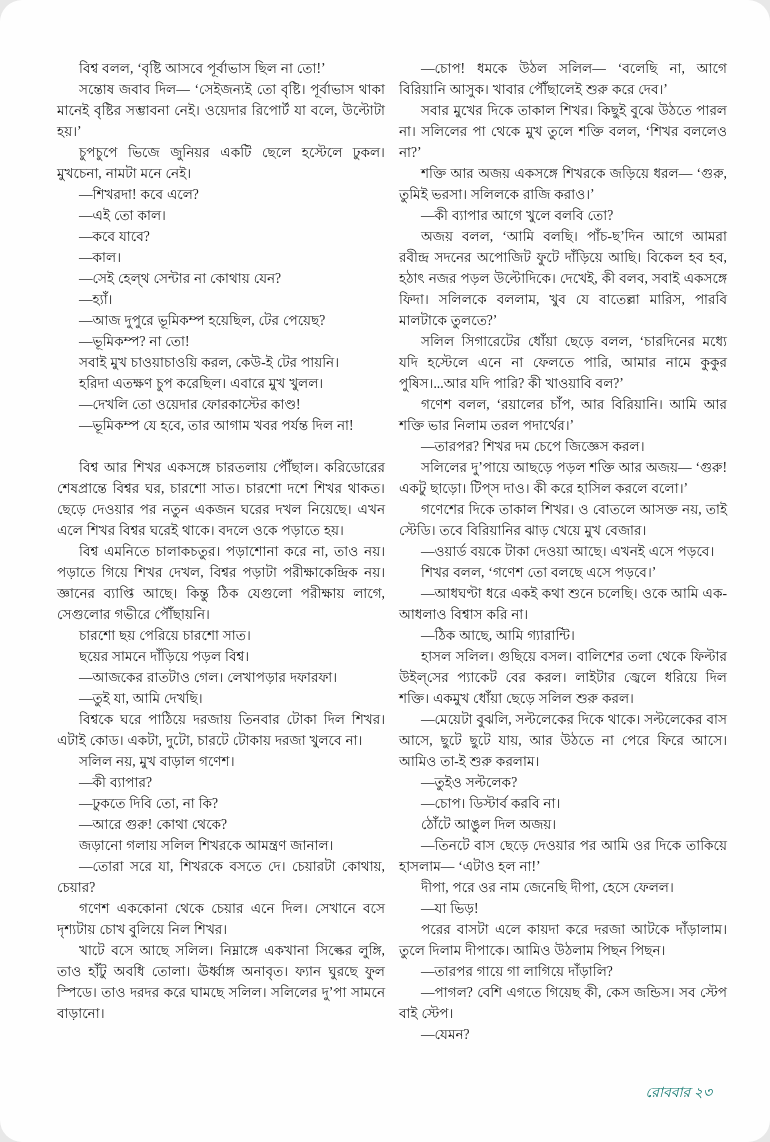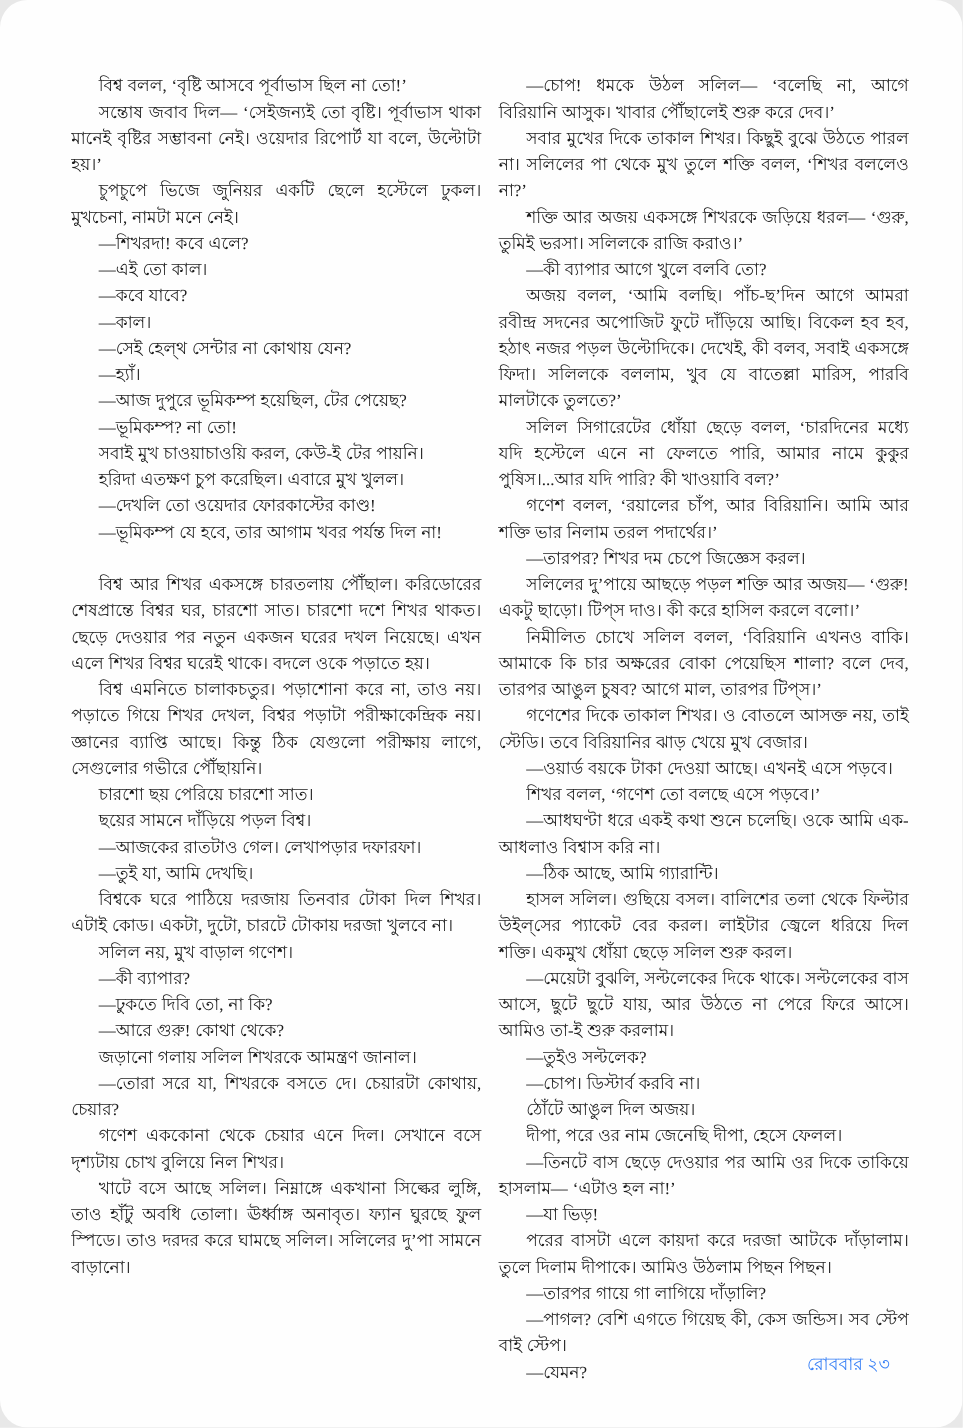--- a/index.html
+++ b/index.html
@@ -40,21 +40,22 @@
   }
   .para.gap {
     margin-top: 21px;
   }
   .page-footer {
     position: absolute;
     right: 58px;
     bottom: 40px;
     font-size: 14px;
     line-height: 18px;
-    color: #3b82f6;
+    color: #0f766e;
+    font-style: italic;
   }
 </style>
 </head>
 <body>
 
 <div class="page">
   <div class="columns">
     <div class="column" id="col-left">
         <p class="para">বিশ্ব বলল, ‘বৃষ্টি আসবে পূর্বাভাস ছিল না তো!’</p>
         <p class="para">সন্তোষ জবাব দিল— ‘সেইজন্যই তো বৃষ্টি। পূর্বাভাস থাকা মানেই বৃষ্টির সম্ভাবনা নেই। ওয়েদার রিপোর্ট যা বলে, উল্টোটা হয়।’</p>
@@ -90,33 +91,32 @@
     <div class="column" id="col-right">
         <p class="para">—চোপ! ধমকে উঠল সলিল— ‘বলেছি না, আগে বিরিয়ানি আসুক। খাবার পৌঁছালেই শুরু করে দেব।’</p>
         <p class="para">সবার মুখের দিকে তাকাল শিখর। কিছুই বুঝে উঠতে পারল না। সলিলের পা থেকে মুখ তুলে শক্তি বলল, ‘শিখর বললেও না?’</p>
         <p class="para">শক্তি আর অজয় একসঙ্গে শিখরকে জড়িয়ে ধরল— ‘গুরু, তুমিই ভরসা। সলিলকে রাজি করাও।’</p>
         <p class="para">—কী ব্যাপার আগে খুলে বলবি তো?</p>
         <p class="para">অজয় বলল, ‘আমি বলছি। পাঁচ-ছ’দিন আগে আমরা রবীন্দ্র সদনের অপোজিট ফুটে দাঁড়িয়ে আছি। বিকেল হব হব, হঠাৎ নজর পড়ল উল্টোদিকে। দেখেই, কী বলব, সবাই একসঙ্গে ফিদা। সলিলকে বললাম, খুব যে বাতেল্লা মারিস, পারবি মালটাকে তুলতে?’</p>
         <p class="para">সলিল সিগারেটের ধোঁয়া ছেড়ে বলল, ‘চারদিনের মধ্যে যদি হস্টেলে এনে না ফেলতে পারি, আমার নামে কুকুর পুষিস।...আর যদি পারি? কী খাওয়াবি বল?’</p>
         <p class="para">গণেশ বলল, ‘রয়ালের চাঁপ, আর বিরিয়ানি। আমি আর শক্তি ভার নিলাম তরল পদার্থের।’</p>
         <p class="para">—তারপর? শিখর দম চেপে জিজ্ঞেস করল।</p>
         <p class="para">সলিলের দু’পায়ে আছড়ে পড়ল শক্তি আর অজয়— ‘গুরু! একটু ছাড়ো। টিপ্‌স দাও। কী করে হাসিল করলে বলো।’</p>
-        <p class="para">নিমীলিত চোখে সলিল বলল, ‘বিরিয়ানি এখনও বাকি। আমাকে কি চার অক্ষরের বোকা পেয়েছিস শালা? বলে দেব, তারপর আঙুল চুষব? আগে মাল, তারপর টিপ্‌স।’</p>
         <p class="para">গণেশের দিকে তাকাল শিখর। ও বোতলে আসক্ত নয়, তাই স্টেডি। তবে বিরিয়ানির ঝাড় খেয়ে মুখ বেজার।</p>
         <p class="para">—ওয়ার্ড বয়কে টাকা দেওয়া আছে। এখনই এসে পড়বে।</p>
         <p class="para">শিখর বলল, ‘গণেশ তো বলছে এসে পড়বে।’</p>
         <p class="para">—আধঘণ্টা ধরে একই কথা শুনে চলেছি। ওকে আমি এক-আধলাও বিশ্বাস করি না।</p>
         <p class="para">—ঠিক আছে, আমি গ্যারান্টি।</p>
         <p class="para">হাসল সলিল। গুছিয়ে বসল। বালিশের তলা থেকে ফিল্টার উইল্‌সের প্যাকেট বের করল। লাইটার জ্বেলে ধরিয়ে দিল শক্তি। একমুখ ধোঁয়া ছেড়ে সলিল শুরু করল।</p>
         <p class="para">—মেয়েটা বুঝলি, সল্টলেকের দিকে থাকে। সল্টলেকের বাস আসে, ছুটে ছুটে যায়, আর উঠতে না পেরে ফিরে আসে। আমিও তা-ই শুরু করলাম।</p>
         <p class="para">—তুইও সল্টলেক?</p>
         <p class="para">—চোপ। ডিস্টার্ব করবি না।</p>
         <p class="para">ঠোঁটে আঙুল দিল অজয়।</p>
+        <p class="para">—তিনটে বাস ছেড়ে দেওয়ার পর আমি ওর দিকে তাকিয়ে হাসলাম— ‘এটাও হল না!’</p>
         <p class="para">দীপা, পরে ওর নাম জেনেছি দীপা, হেসে ফেলল।</p>
-        <p class="para">—তিনটে বাস ছেড়ে দেওয়ার পর আমি ওর দিকে তাকিয়ে হাসলাম— ‘এটাও হল না!’</p>
         <p class="para">—যা ভিড়!</p>
         <p class="para">পরের বাসটা এলে কায়দা করে দরজা আটকে দাঁড়ালাম। তুলে দিলাম দীপাকে। আমিও উঠলাম পিছন পিছন।</p>
         <p class="para">—তারপর গায়ে গা লাগিয়ে দাঁড়ালি?</p>
         <p class="para">—পাগল? বেশি এগতে গিয়েছ কী, কেস জন্ডিস। সব স্টেপ বাই স্টেপ।</p>
         <p class="para">—যেমন?</p>
       </div>
   </div>
   <div class="page-footer">
     <span>রোববার ২৩</span>
   </div>

